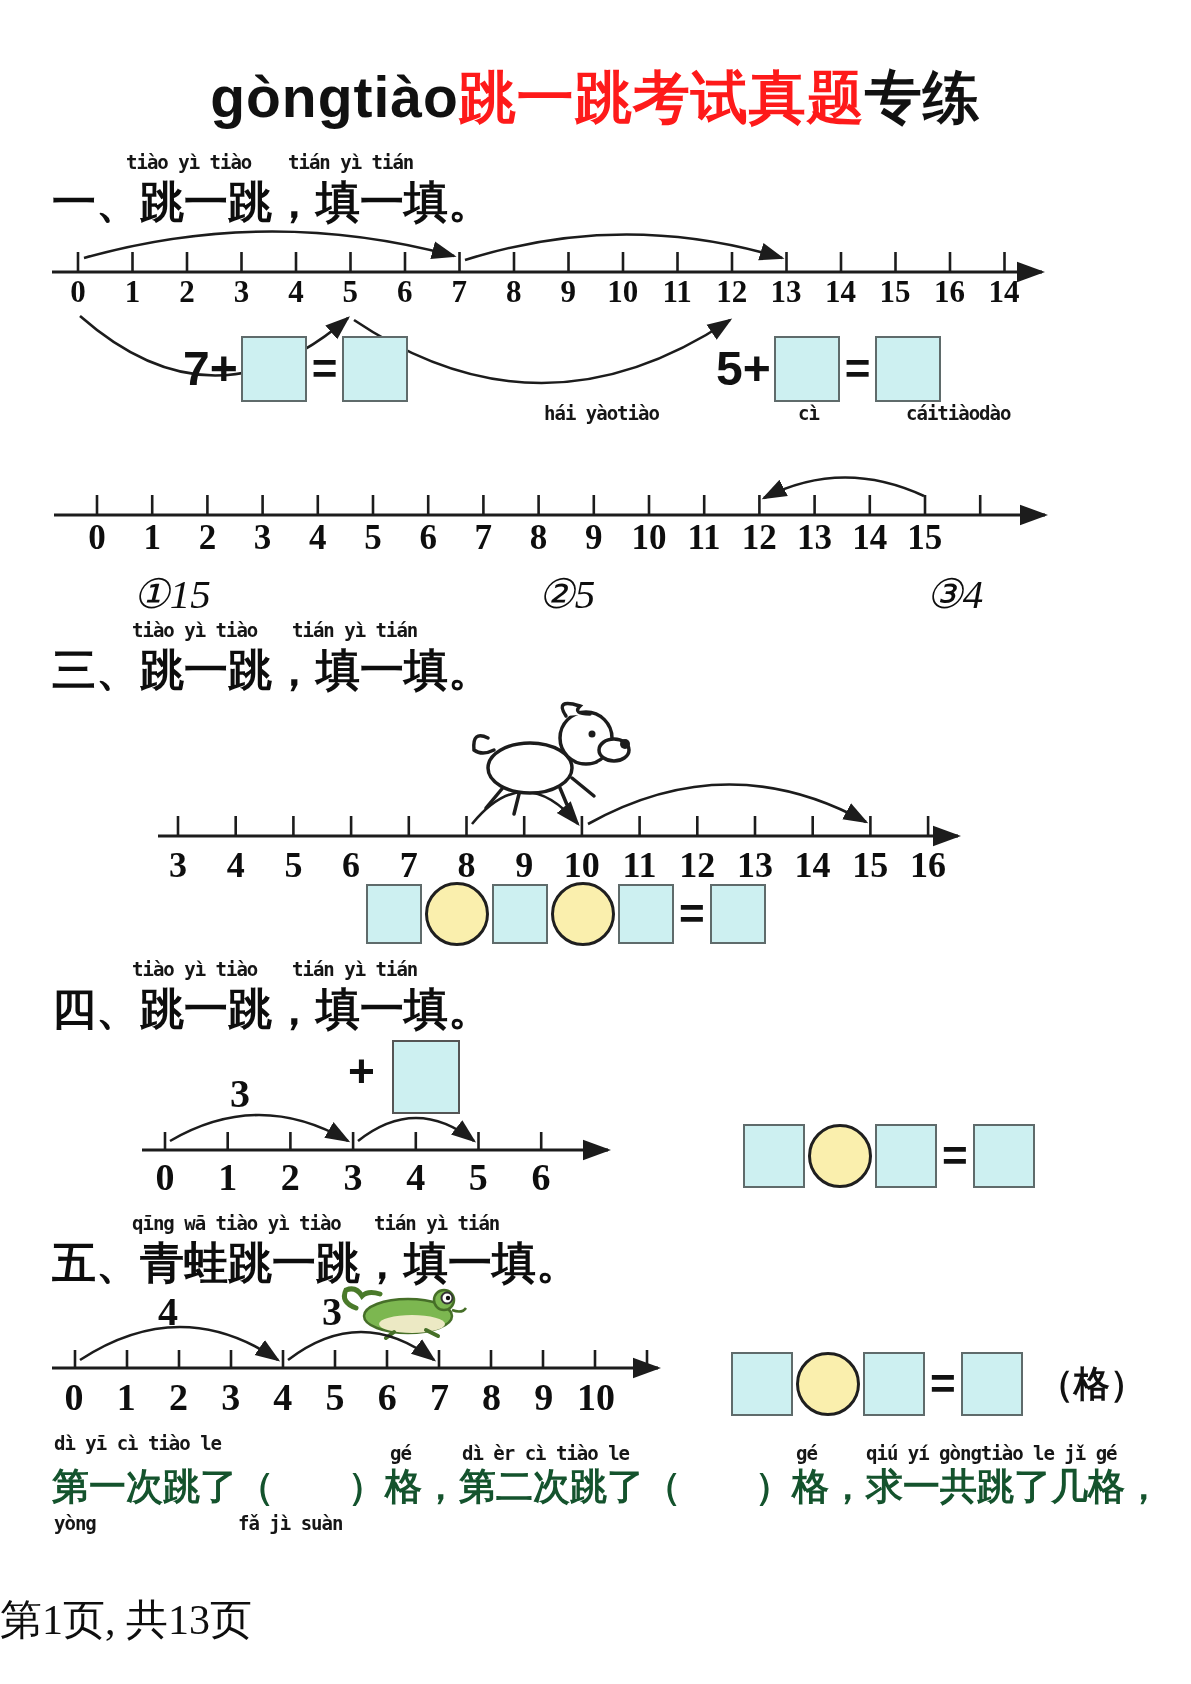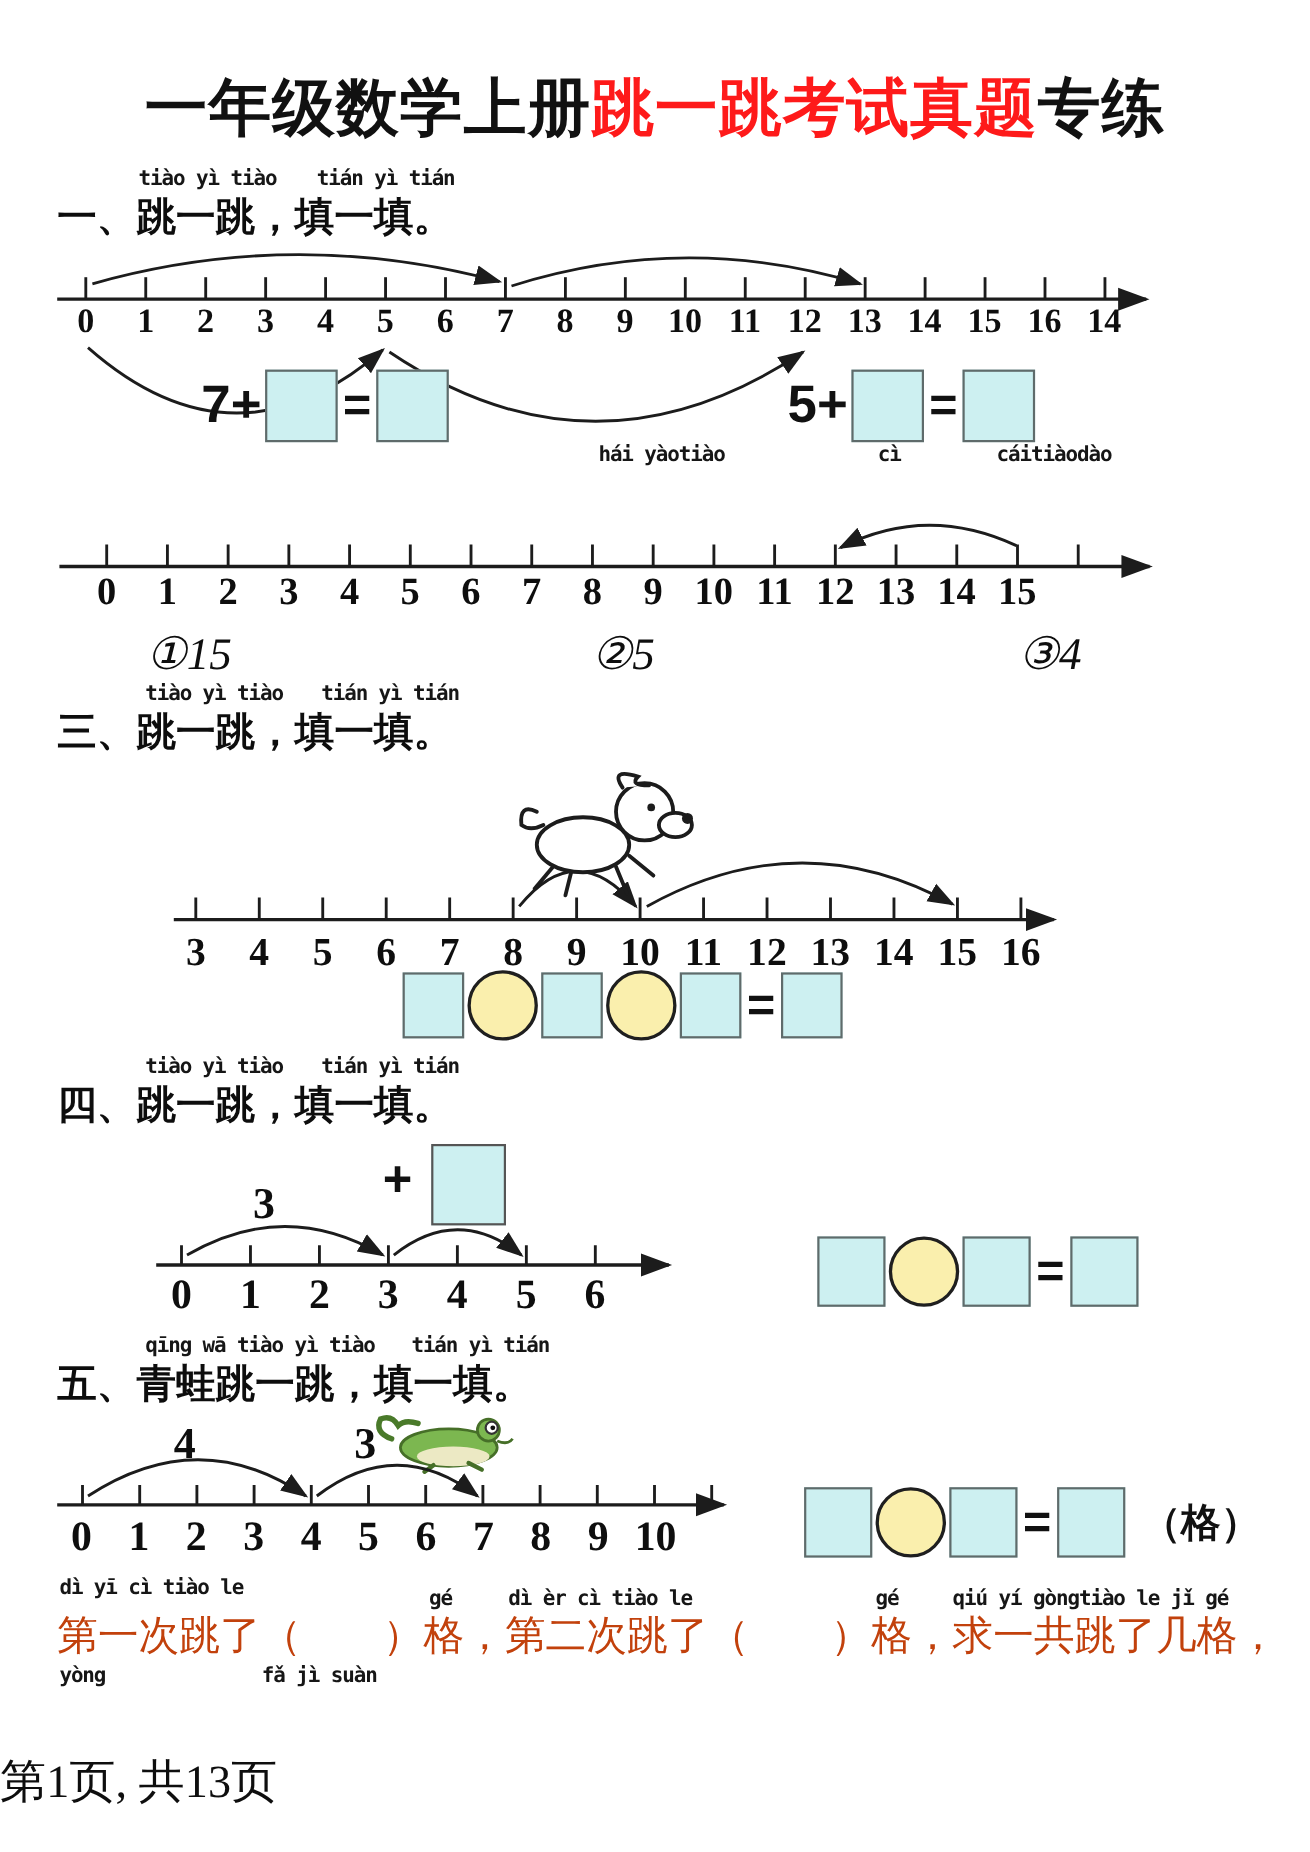--- a/index.html
+++ b/index.html
@@ -2,60 +2,60 @@
 <html style="--accent-red: #fe1a1a; --box-fill: #cdf0f1; --box-border: #5f6b6b; --circle-fill: #faefad; --circle-border: #1f1f1f;"><head>
 <meta charset="utf-8">
 <style>
 *{margin:0;padding:0;box-sizing:border-box}
 html,body{background:#fff}
 .page{position:relative;width:1191px;height:1684px;background:#fff;font-family:"Liberation Sans",sans-serif;color:#111;overflow:hidden}
 .abs{position:absolute}
 .title{position:absolute;left:0;top:60px;width:100%;text-align:center;font-size:57px;font-weight:900;letter-spacing:1px;white-space:nowrap}
 .title .red{color:var(--accent-red,#fe1a1a)}
 .pinyin{position:absolute;font-family:"DejaVu Sans Mono",monospace;font-size:19px;font-weight:700;letter-spacing:-1px;white-space:pre;color:#161616}
-.heading{position:absolute;font-size:36px;font-weight:800;white-space:nowrap;color:#0d0d0d}
+.heading{position:absolute;font-size:44px;font-weight:800;white-space:nowrap;color:#0d0d0d}
 .heading.long{font-size:37px}
 .nl{position:absolute}
 .nl .axis{stroke:#1c1c1c;stroke-width:3;fill:none}
 .nl .arc{stroke:#1c1c1c;stroke-width:2.6;fill:none}
 .nl g[data-ticks] line{stroke:#1c1c1c;stroke-width:2.6}
 .ticklabels{position:absolute;display:flex;justify-content:space-between;font-family:"Liberation Serif",serif;font-weight:600;color:#0e0e0e}
 .ticklabels span{width:54px;text-align:center}
 .tl1{font-size:31px}.tl2{font-size:35px}.tl3{font-size:36px}.tl4{font-size:38px}.tl5{font-size:38px}
 .eq{position:absolute;display:flex;align-items:center;gap:3px}
 .box{display:inline-block;background:var(--box-fill,#cdf0f1);border:2px solid var(--box-border,#5f6b6b)}
 .b66{width:66px;height:66px}
 .b58{width:56px;height:60px}
 .b62{width:62px;height:64px}
 .circle{display:inline-block;width:64px;height:64px;border-radius:50%;background:var(--circle-fill,#faefad);border:3px solid var(--circle-border,#1f1f1f)}
 .eq-prefix{font-size:48px;font-weight:800;line-height:1}
 .eq-equals{font-size:44px;font-weight:900;line-height:1;margin:0 2px}
 .answer-option{position:absolute;font-family:"Liberation Serif",serif;font-style:italic;font-size:41px;color:#0e0e0e}
 .arclabel{position:absolute;font-family:"Liberation Serif",serif;font-size:40px;font-weight:600;color:#0e0e0e}
 .plus{position:absolute;font-size:46px;font-weight:800;line-height:1}
 .bigbox{position:absolute;width:68px;height:74px;background:var(--box-fill,#cdf0f1);border:2px solid #555}
-.bodytext{position:absolute;font-size:37px;font-weight:400;white-space:nowrap;color:#c2410c}
+.bodytext{position:absolute;font-size:37px;font-weight:700;white-space:nowrap;color:#14532d}
 .unit{font-size:36px;font-weight:700;margin-left:12px;white-space:nowrap}
 .footer{position:absolute;left:0;top:1592px;width:100%;font-family:"Liberation Serif",serif;font-size:42px;color:#0e0e0e}
 </style>
 </head>
 <body>
 
 <div class="page">
 
   <svg width="0" height="0" style="position:absolute" aria-hidden="true">
     <defs>
       <marker id="ah" markerWidth="11" markerHeight="9" refX="8.5" refY="4" orient="auto">
         <path d="M0,0.5 L9.5,4 L0,7.5 Z" fill="#1c1c1c" stroke="none"></path>
       </marker>
     </defs>
   </svg>
 
   <div class="title">
-    <span>一年级数学上册</span><span class="red">跳一跳考试真题</span><span>专练</span>
+    <span>gòngtiào</span><span class="red">跳一跳考试真题</span><span>专练</span>
   </div>
 
   <div class="pinyin" style="left:126px;top:151px">tiào yì tiào</div>
   <div class="pinyin" style="left:288px;top:151px">tián yì tián</div>
   <div class="heading" style="left:52px;top:173px">一、跳一跳，填一填。</div>
 
   <svg class="nl" style="left:40px;top:222px" width="1110" height="178" viewBox="0 0 1110 178">
     <line class="axis" x1="12" y1="50" x2="1002" y2="50" marker-end="url(#ah)"></line>
     <g data-ticks="18,38,54.5,30,50">
         <line x1="38" x2="38" y1="30" y2="50"></line>

